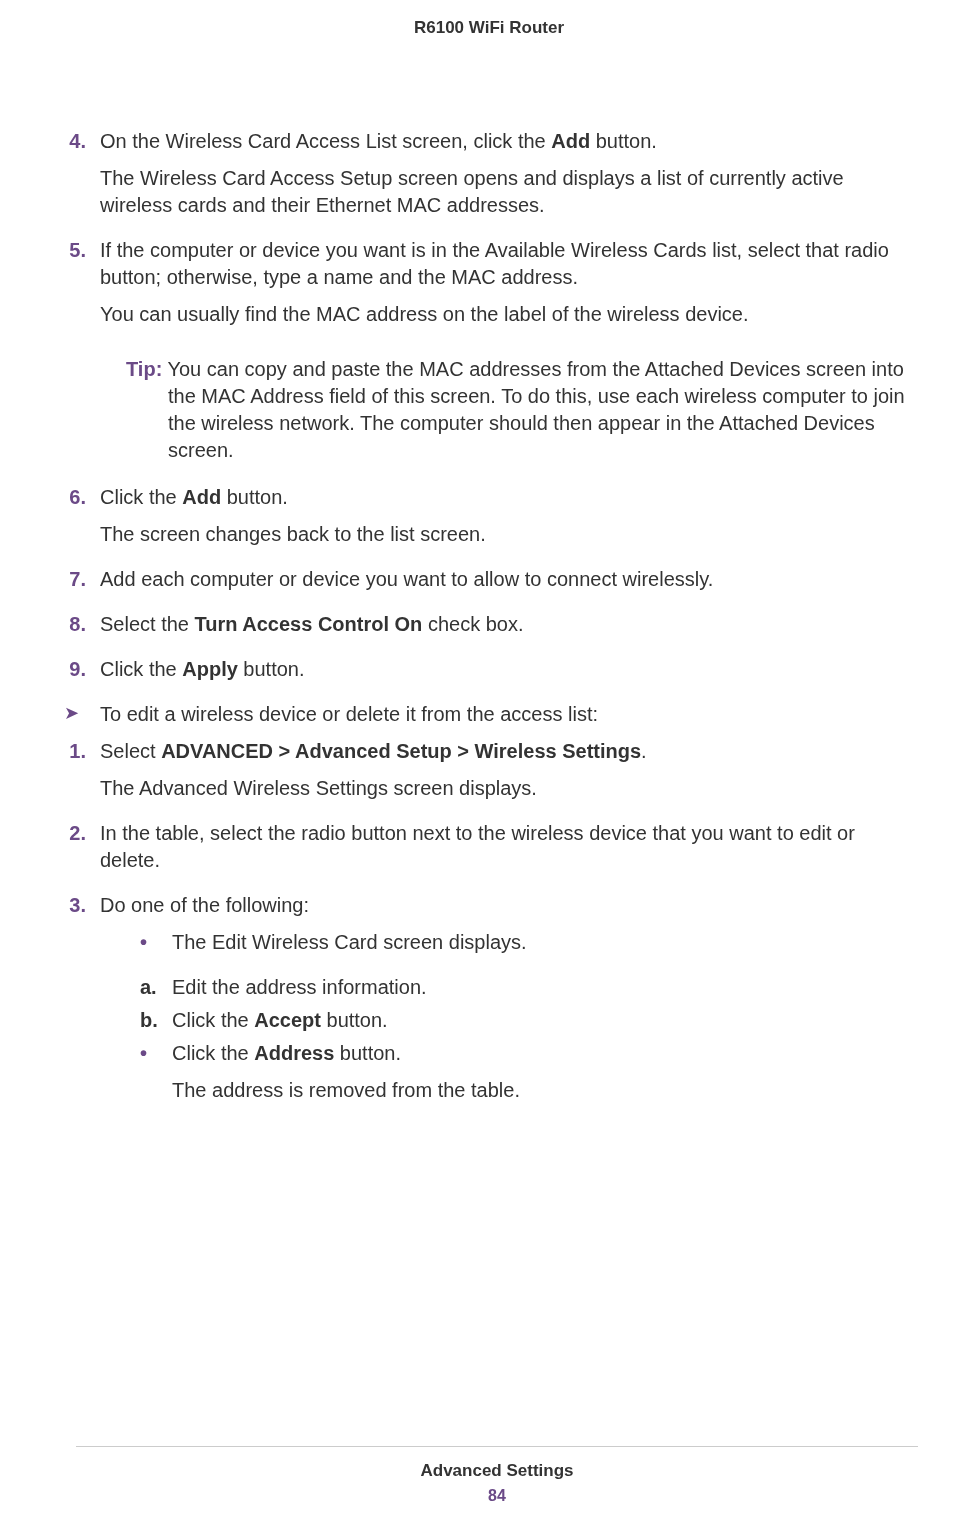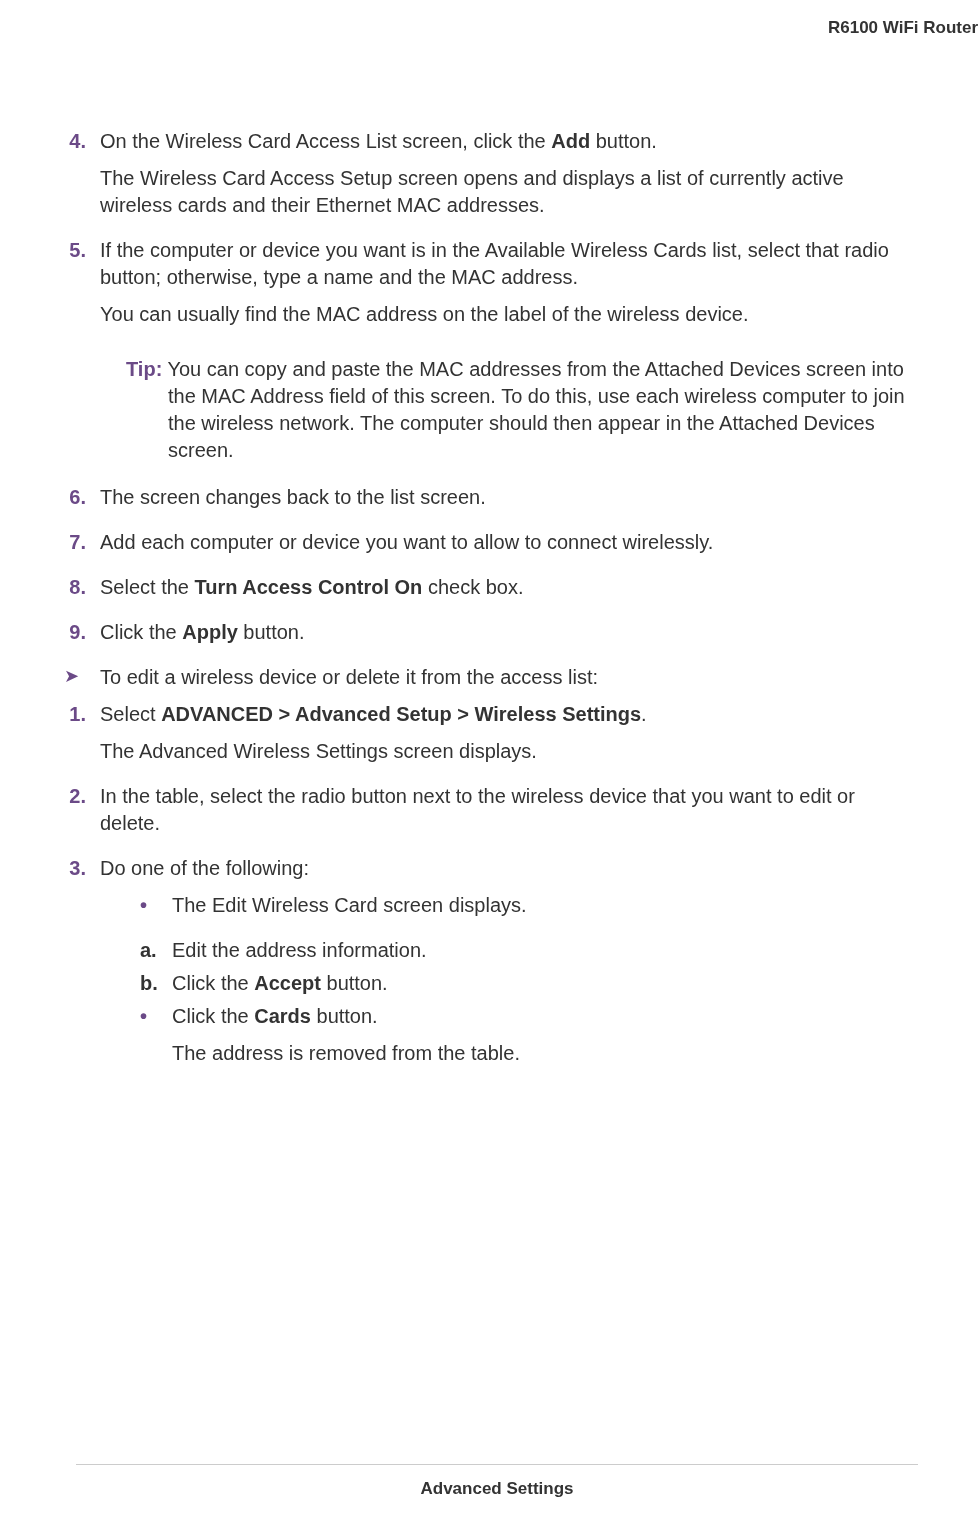--- a/index.html
+++ b/index.html
@@ -5,21 +5,21 @@
     * { margin: 0; padding: 0; box-sizing: border-box; }
     body {
       font-family: Arial, Helvetica, sans-serif;
       width: 978px;
       height: 1535px;
       background: #fff;
       color: #333;
       position: relative;
     }
     .page-header {
-      text-align: right;
+      text-align: center;
       font-weight: bold;
       font-size: 17px;
       padding-top: 18px;
       color: #333;
     }
     .content {
       padding: 90px 60px 0 60px;
       font-size: 20px;
       line-height: 1.35;
     }
@@ -150,20 +150,21 @@
 
   <div class="tip-block">
     <div class="tip-wrap">
       <span class="tip-label">Tip:</span><span class="tip-text"> You can copy and paste the MAC addresses from the Attached Devices screen into the MAC Address field of this screen. To do this, use each wireless computer to join the wireless network. The computer should then appear in the Attached Devices screen.</span>
     </div>
   </div>
 
   <div class="step">
     <div class="step-num">6.</div>
     <div class="step-body">
+      <p><span>Click the </span><b>Add</b><span> button.</span></p>
       <p>The screen changes back to the list screen.</p>
     </div>
   </div>
 
   <div class="step">
     <div class="step-num">7.</div>
     <div class="step-body">
       <p>Add each computer or device you want to allow to connect wirelessly.</p>
     </div>
   </div>
@@ -220,26 +221,27 @@
       </div>
 
       <div class="sub-step">
         <div class="sub-step-num">b.</div>
         <div><span>Click the </span><b>Accept</b><span> button.</span></div>
       </div>
 
       <div class="bullet-line">
         <div class="bullet">•</div>
         <div class="bullet-body">
-          <p><span>Click the </span><b>Cards</b><span> button.</span></p>
+          <p><span>Click the </span><b>Address</b><span> button.</span></p>
           <p>The address is removed from the table.</p>
         </div>
       </div>
 
     </div>
   </div>
 
 </div>
 
 <div class="footer">
   <div class="footer-line"></div>
   <div class="footer-title">Advanced Settings</div>
+  <div class="footer-page">84</div>
 </div>
 
 </body></html>

